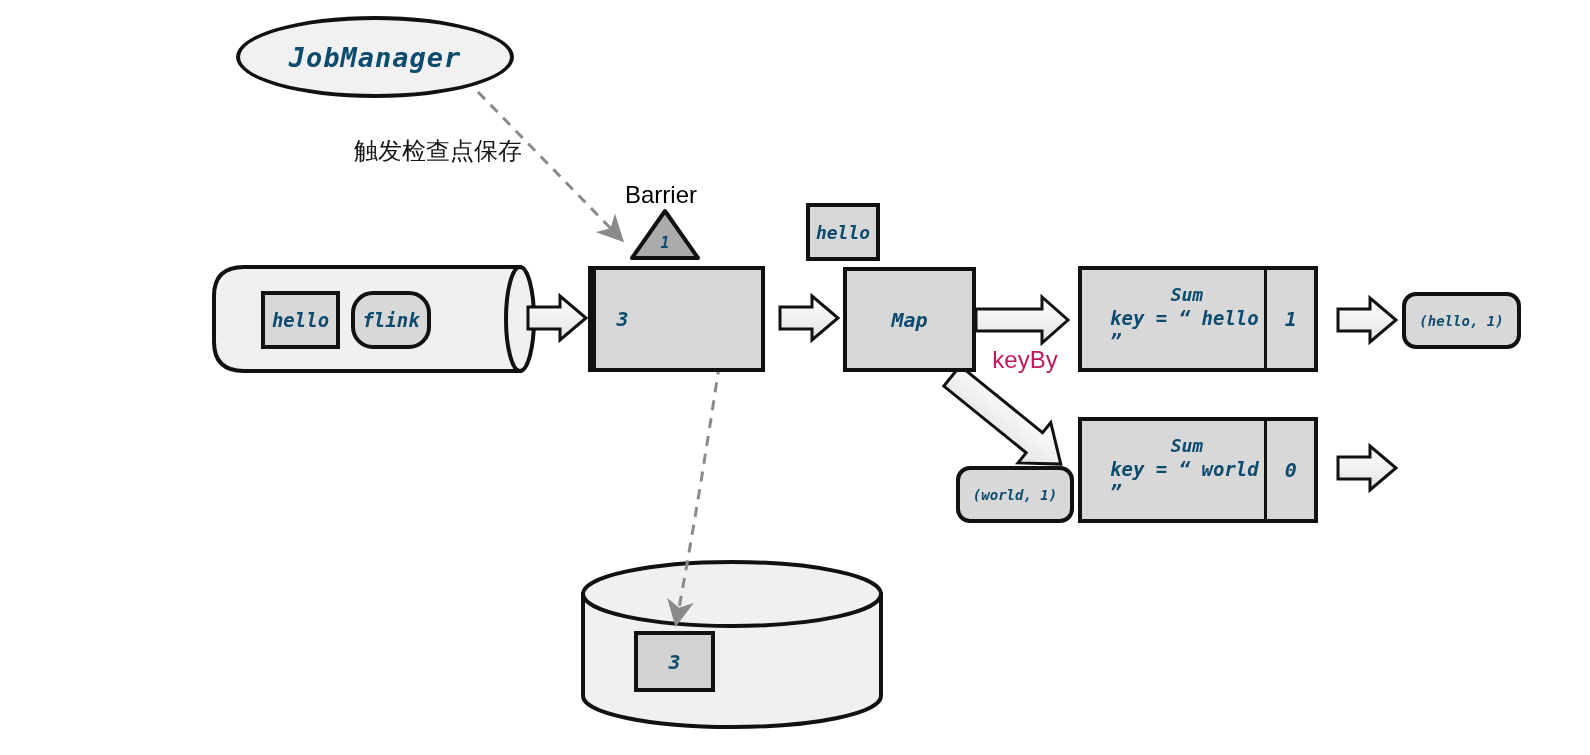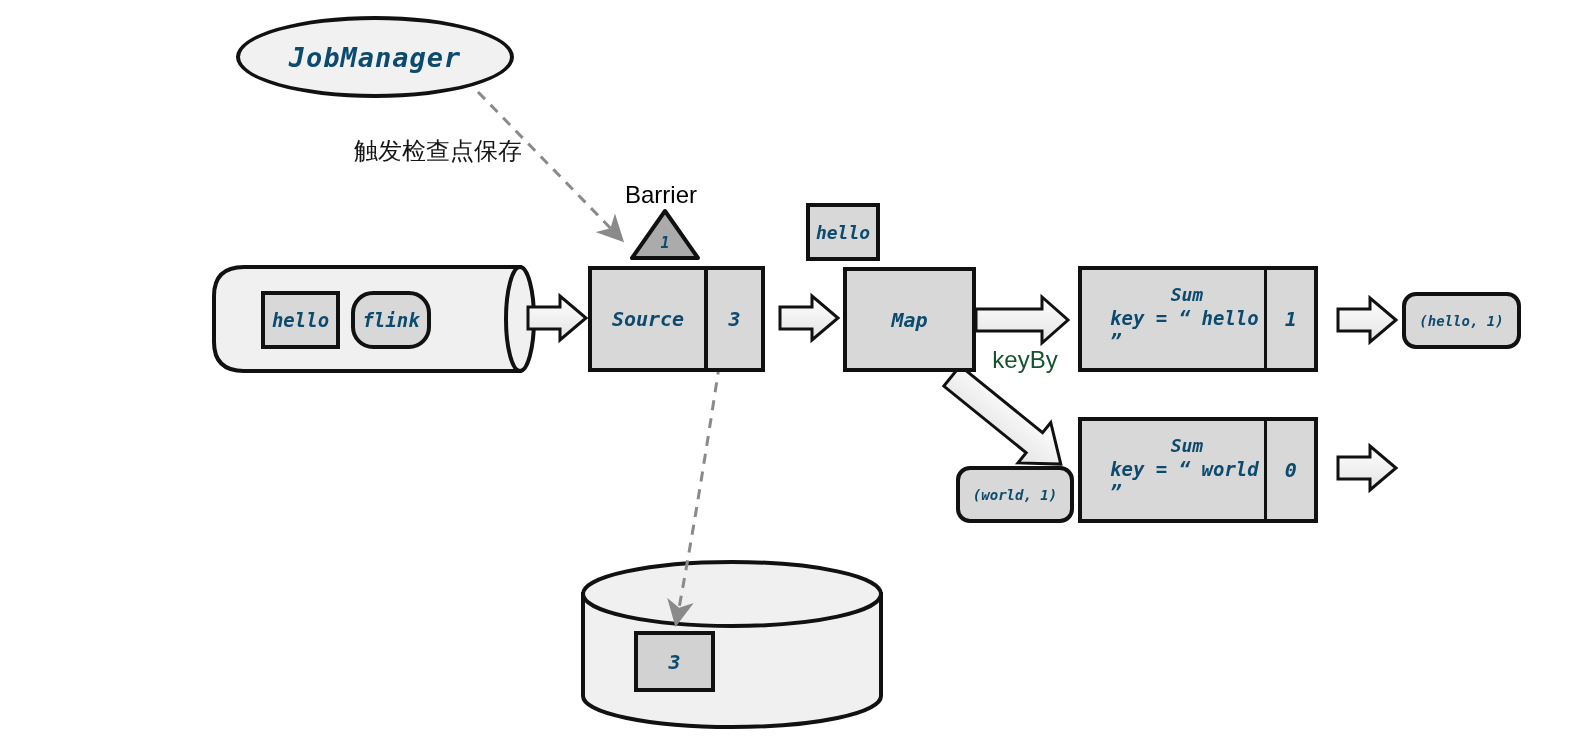--- a/index.html
+++ b/index.html
@@ -83,21 +83,21 @@
     background: #d8d8d8;
     border: 4px solid #111; border-radius: 14px;
     display: flex; align-items: center; justify-content: center;
     font-size: 14px;
   }
   .result-hello { left: 1402px; top: 292px; width: 119px; height: 57px; }
   .result-world { left: 956px; top: 466px; width: 118px; height: 57px; }
 
   .keyby-label {
     left: 975px; top: 346px; width: 100px;
-    font-size: 24px; color: #14532d; text-align: center;
+    font-size: 24px; color: #be185d; text-align: center;
   }
 </style>
 </head>
 <body>
 
 <div class="canvas">
 
   <svg class="shapes-layer" viewBox="0 0 1590 755" xmlns="http://www.w3.org/2000/svg">
     <defs>
       <linearGradient id="arrowFill" x1="0" y1="0" x2="0" y2="1">
@@ -138,21 +138,20 @@
 
   <div class="node trigger-label">触发检查点保存</div>
 
   <div class="node barrier-label">Barrier</div>
   <div class="node barrier-value mono">1</div>
 
   <div class="node databox pipe-item-1 mono">hello</div>
   <div class="node databox pipe-item-2 mono">flink</div>
 
   <div class="node opbox source-box">
-    <div class="cell main mono">Source</div>
     <div class="divider"></div>
     <div class="cell state mono">3</div>
   </div>
 
   <div class="node databox map-input mono">hello</div>
 
   <div class="node opbox map-box">
     <div class="cell mono">Map</div>
   </div>
 

